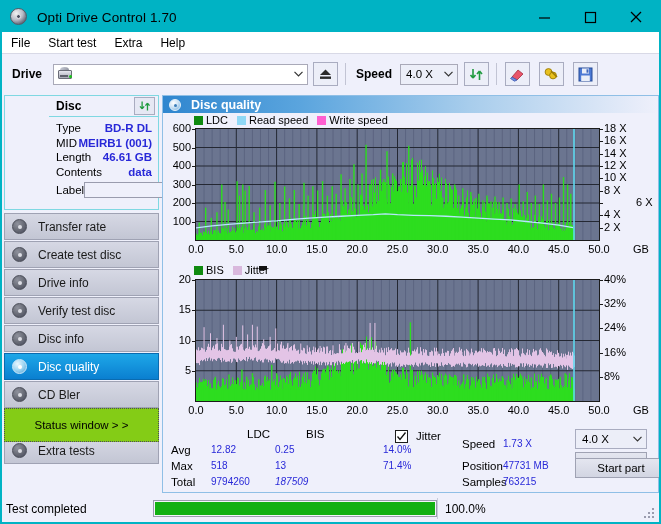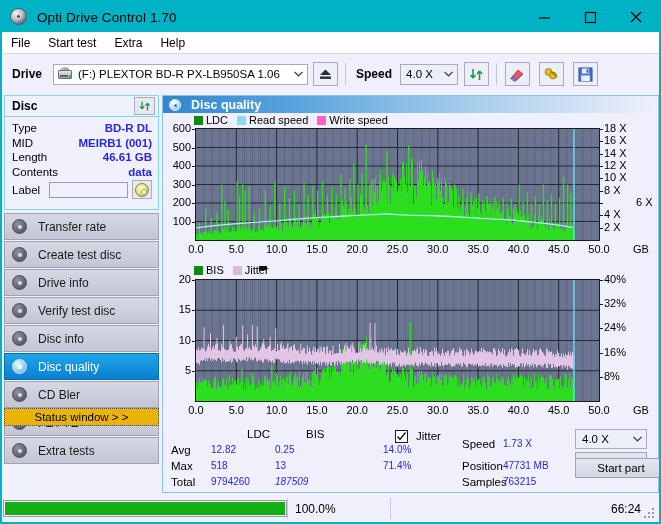--- a/index.html
+++ b/index.html
@@ -100,21 +100,21 @@
   .refresh-btn { margin-left:6px; }
   .sep2 { width:1px; height:22px; background:#c2c4d4; margin:0 8px 0 7px; }
   .icon-btn-group { display:flex; gap:9px; }
 
   
   .leftpanel {
     position:absolute; left:0px; top:93px; width:158px; height:398px;
   }
   .disc-box {
     position:absolute; left:2px; top:0; width:155px; height:115px;
-    background:#eff0fb; border:1px solid #7fd8e2;
+    background:#eff0fb; border:1px solid #7fd8e2;padding-left:44px;
   }
   .disc-head {
     height:21px; border-bottom:1px solid #7fd8e2;
     display:flex; align-items:center; padding-left:7px;
     font-size:12px; font-weight:bold; color:#000;
   }
   .disc-head .hbtn {
     margin-left:auto; margin-right:3px;
     width:21px; height:18px; background:#e6e8f4; border:1px solid #a9acc0;
     display:flex; align-items:center; justify-content:center;
@@ -166,22 +166,22 @@
     content:""; position:absolute; left:5px; top:5px; width:4px; height:4px; border-radius:50%;
     background:#dcdde4;
   }
   .navbtn.active .disc-icon {
     background:radial-gradient(circle at 35% 30%, #e9f7ff 0%, #9fd6f2 50%, #4f9ed0 100%);
     border-color:#cfe9fa;
   }
   .navbtn.active .disc-icon::after { background:#ffffff; }
 
   .statuswin {
-    position:absolute; left:2px; top:313px; width:155px; height:18px;
-    background:#eab308; border:1px dotted #4a4a5a;
+    position:absolute; left:2px; top:313px; width:155px; height:34px;
+    background:#84cc16; border:1px dotted #4a4a5a;
     display:flex; align-items:center; justify-content:center;
     font-size:11.5px; color:#000;
   }
 
   
   .main {
     position:absolute; left:160px; top:93px; width:497px; height:398px;
     background:#eff0fb; border:1px solid #8fbfe6;
   }
   .main-head {
@@ -296,21 +296,20 @@
 
   <div class="toolbar">
     <div class="tb-label">Drive</div>
     <div class="combo drive-combo">
       <div class="dicon">
         <div class="cd"></div>
           <div class="body"></div>
           <div class="slot"></div>
           <div class="led"></div>
       </div>
-      <span class="drive-text">(F:)   PLEXTOR BD-R  PX-LB950SA 1.06</span>
       <span class="arrow">
         <svg width="9" height="6" viewBox="0 0 9 6">
             <path d="M0.5 0.8 L4.5 4.8 L8.5 0.8" fill="none" stroke="#333" stroke-width="1.2"></path>
           </svg>
       </span>
     </div>
     <div class="btn-icon eject-btn">
       <svg width="15" height="13" viewBox="0 0 15 13">
         <path d="M7.5 1.5 L13 7 L2 7 Z" fill="#2b2b2b"></path>
         <rect x="2" y="8.5" width="11" height="2.4" fill="#2b2b2b"></rect>
@@ -2072,25 +2071,25 @@
               <path d="M0.5 0.8 L4.5 4.8 L8.5 0.8" fill="none" stroke="#333" stroke-width="1.2"></path>
             </svg>
         </span>
       </div>
       <div class="stbtn" style="left:412px; top:26px; width:72px; height:20px;">Start full</div>
       <div class="stbtn" style="left:412px; top:32px; width:92px; height:20px;">Start part</div>
     </div>
   </div>
 
   <div class="statusbar">
+    <div class="sb-text">Test completed</div>
     <div class="sb-prog">
       <div class="fill" id="progfill" style="width: calc(100% - 2px);"></div>
     </div>
     <div class="sb-pct">100.0%</div>
-    <div class="sb-time">66:24</div>
     <div class="grip">
       <i style="left:8px;top:8px;"></i>
         <i style="left:4px;top:8px;"></i>
         <i style="left:0px;top:8px;"></i>
       <i style="left:8px;top:4px;"></i>
         <i style="left:4px;top:4px;"></i>
         <i style="left:8px;top:0px;"></i>
     </div>
   </div>
 </div>

